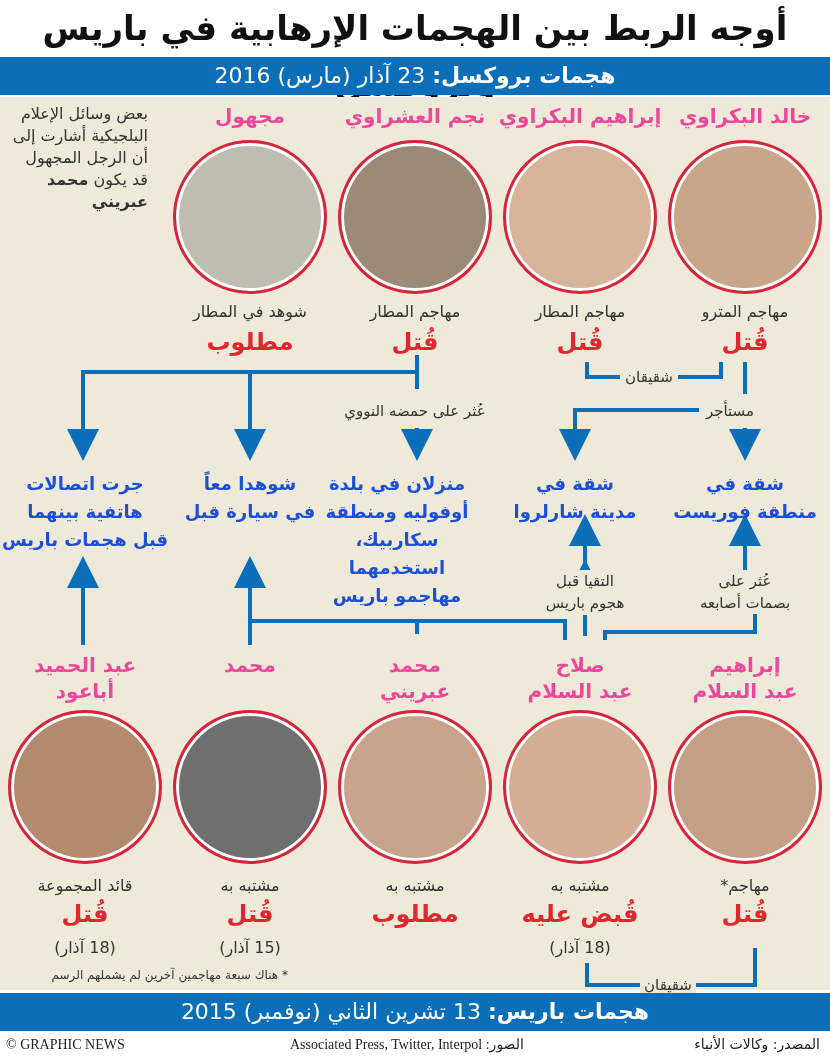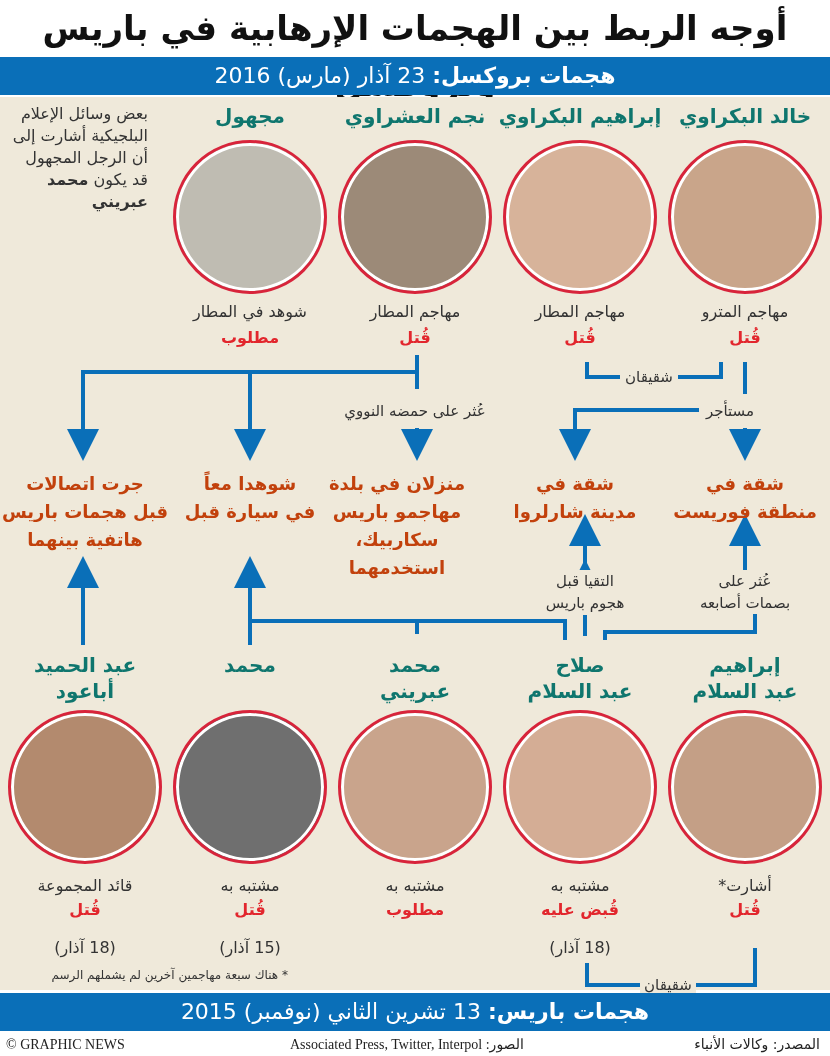--- a/index.html
+++ b/index.html
@@ -2,27 +2,27 @@
 <html><head>
 <meta charset="utf-8">
 <style>
   html, body { margin:0; padding:0; }
   body { width:830px; height:1056px; background:#fff; font-family:"DejaVu Sans", sans-serif; position:relative; overflow:hidden; }
   .abs { position:absolute; }
   .title { top:0; left:0; width:830px; height:56px; text-align:center; font-size:34px; font-weight:bold; line-height:56px; color:#111; direction:rtl; }
   .band { left:0; width:830px; height:38px; background:#0a6fb8; color:#fff; text-align:center; font-size:22px; line-height:38px; direction:rtl; }
   .band b { font-weight:bold; }
   .panel { top:97px; left:0; width:830px; height:893px; background:#efe9da; }
-  .name { width:170px; text-align:center; font-size:20px; font-weight:bold; color:#0f766e; direction:rtl; line-height:26px; }
+  .name { width:170px; text-align:center; font-size:20px; font-weight:bold; color:#ec4899; direction:rtl; line-height:26px; }
   .photo { width:148px; height:148px; border-radius:50%; border:3px solid #d8243b; box-shadow:0 0 0 3px #fff inset; background:#bbb; overflow:hidden; }
   .role { width:170px; text-align:center; font-size:16px; color:#333; direction:rtl; }
-  .status { width:170px; text-align:center; font-size:16px; font-weight:bold; color:#e2262d; direction:rtl; }
+  .status { width:170px; text-align:center; font-size:24px; font-weight:bold; color:#e2262d; direction:rtl; }
   .date { width:170px; text-align:center; font-size:16px; color:#333; direction:rtl; }
   .note { font-size:16px; color:#333; direction:rtl; text-align:right; line-height:22px; }
-  .box { width:170px; text-align:center; font-size:18px; font-weight:bold; color:#c2410c; direction:rtl; line-height:28px; }
+  .box { width:170px; text-align:center; font-size:18px; font-weight:bold; color:#1d4ed8; direction:rtl; line-height:28px; }
   .lbl { font-size:15px; color:#333; direction:rtl; text-align:center; line-height:22px; background:#efe9da; }
   .footer { top:1033px; height:23px; font-size:14px; color:#222; line-height:23px; }
   svg.lines { position:absolute; left:0; top:0; }
 </style>
 </head>
 <body>
 
 <div class="abs title">أوجه الربط بين الهجمات الإرهابية في باريس وبروكسل</div>
 
 <div class="abs panel"></div>
@@ -104,31 +104,32 @@
 <div class="abs box" style="left:660px;top:470px;">
   <div>شقة في</div>
   <div>منطقة فوريست</div>
 </div>
 <div class="abs box" style="left:490px;top:470px;">
   <div>شقة في</div>
   <div>مدينة شارلروا</div>
 </div>
 <div class="abs box" style="left:312px;top:470px;">
   <div>منزلان في بلدة</div>
+  <div>أوفوليه ومنطقة</div>
+  <div>سكاربيك، استخدمهما</div>
   <div>مهاجمو باريس</div>
-  <div>سكاربيك، استخدمهما</div>
 </div>
 <div class="abs box" style="left:165px;top:470px;">
   <div>شوهدا معاً</div>
   <div>في سيارة قبل</div>
 </div>
 <div class="abs box" style="left:0px;top:470px;">
   <div>جرت اتصالات</div>
+  <div>هاتفية بينهما</div>
   <div>قبل هجمات باريس</div>
-  <div>هاتفية بينهما</div>
 </div>
 
 <div class="abs name" style="left:660px;top:652px;">
   <div>إبراهيم</div>
   <div>عبد السلام</div>
 </div>
 <div class="abs name" style="left:495px;top:652px;">
   <div>صلاح</div>
   <div>عبد السلام</div>
 </div>
@@ -143,21 +144,21 @@
   <div>عبد الحميد</div>
   <div>أباعود</div>
 </div>
 
 <div class="abs photo" style="left:668px;top:710px;background:#c49f86;"></div>
 <div class="abs photo" style="left:503px;top:710px;background:#d4ad95;"></div>
 <div class="abs photo" style="left:338px;top:710px;background:#c9a48c;"></div>
 <div class="abs photo" style="left:173px;top:710px;background:#6f6f6f;"></div>
 <div class="abs photo" style="left:8px;top:710px;background:#b38a6e;"></div>
 
-<div class="abs role" style="left:660px;top:876px;">أشارت*</div>
+<div class="abs role" style="left:660px;top:876px;">مهاجم*</div>
 <div class="abs role" style="left:495px;top:876px;">مشتبه به</div>
 <div class="abs role" style="left:330px;top:876px;">مشتبه به</div>
 <div class="abs role" style="left:165px;top:876px;">مشتبه به</div>
 <div class="abs role" style="left:0px;top:876px;">قائد المجموعة</div>
 
 <div class="abs status" style="left:660px;top:900px;">قُتل</div>
 <div class="abs status" style="left:495px;top:900px;">قُبض عليه</div>
 <div class="abs status" style="left:330px;top:900px;">مطلوب</div>
 <div class="abs status" style="left:165px;top:900px;">قُتل</div>
 <div class="abs status" style="left:0px;top:900px;">قُتل</div>

